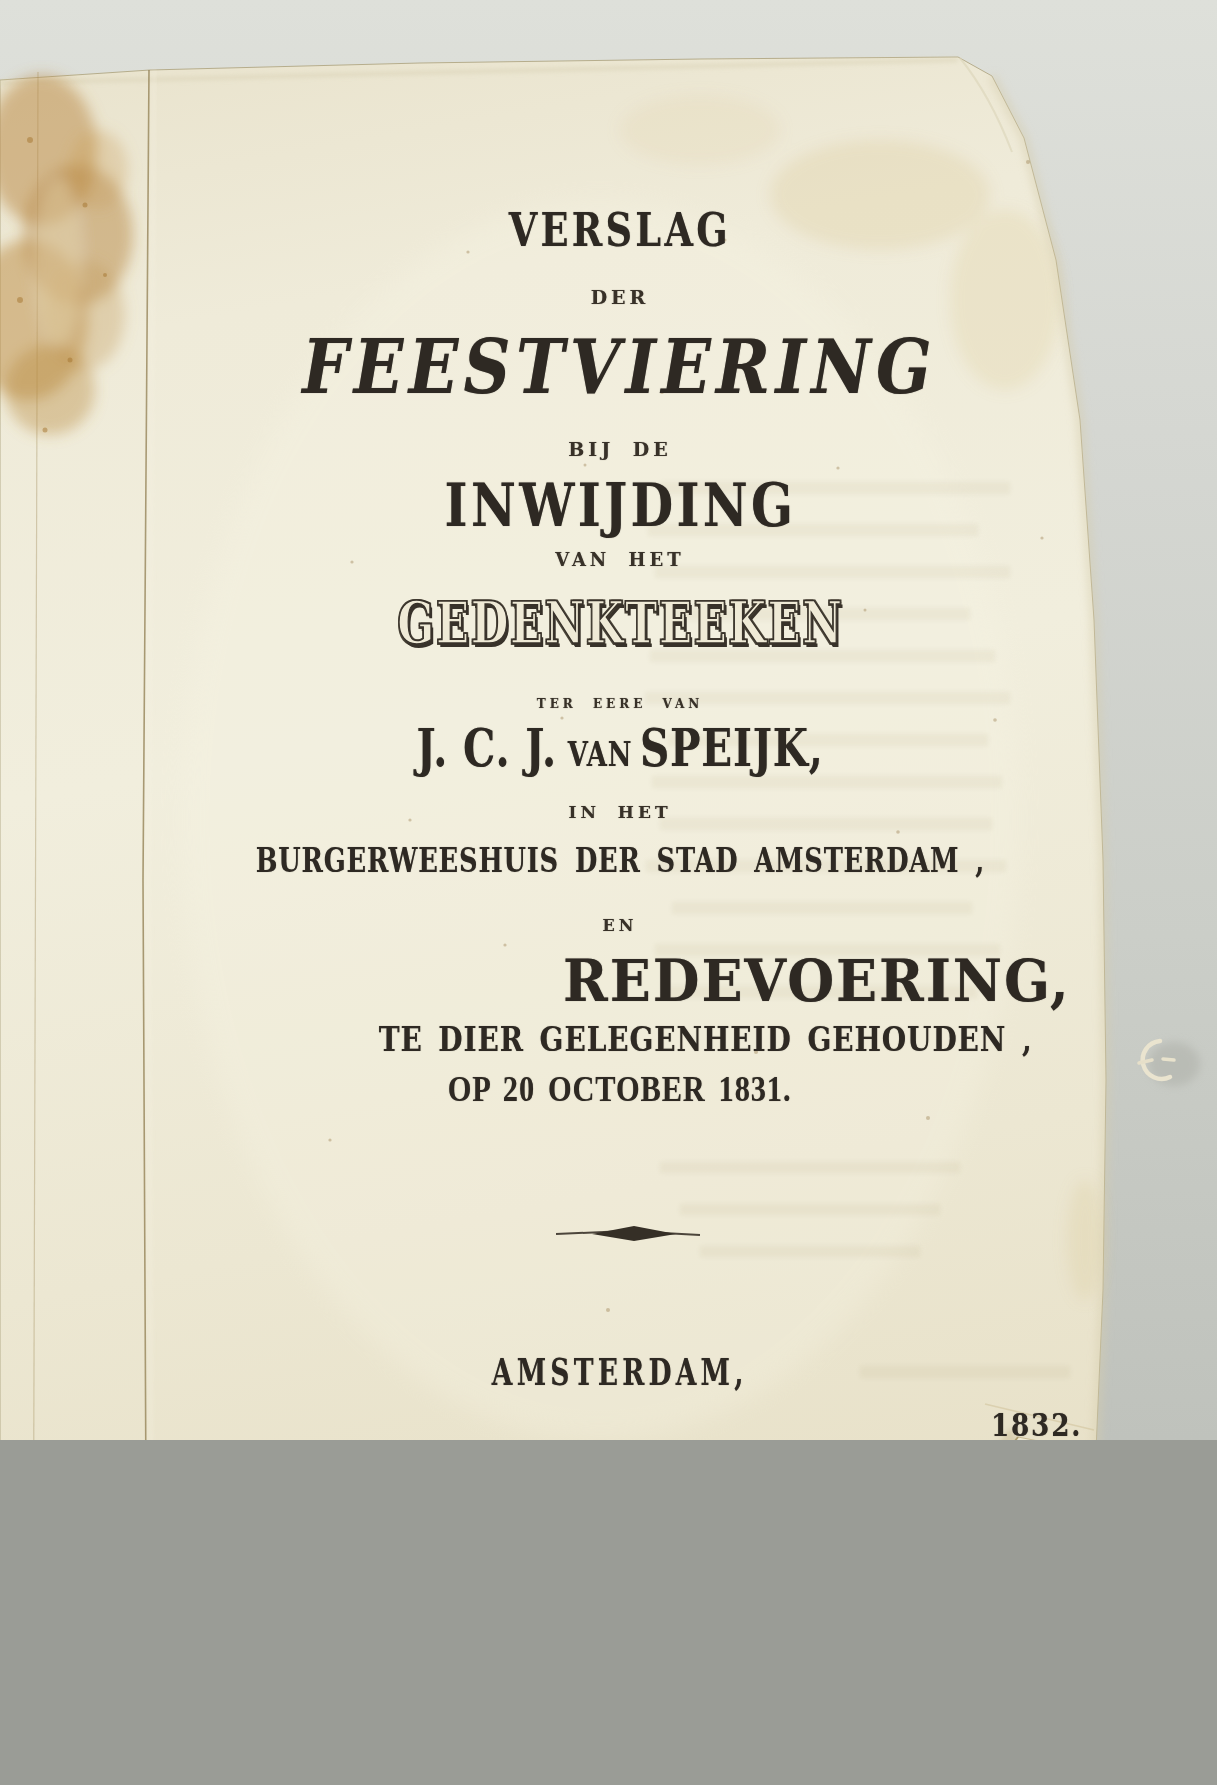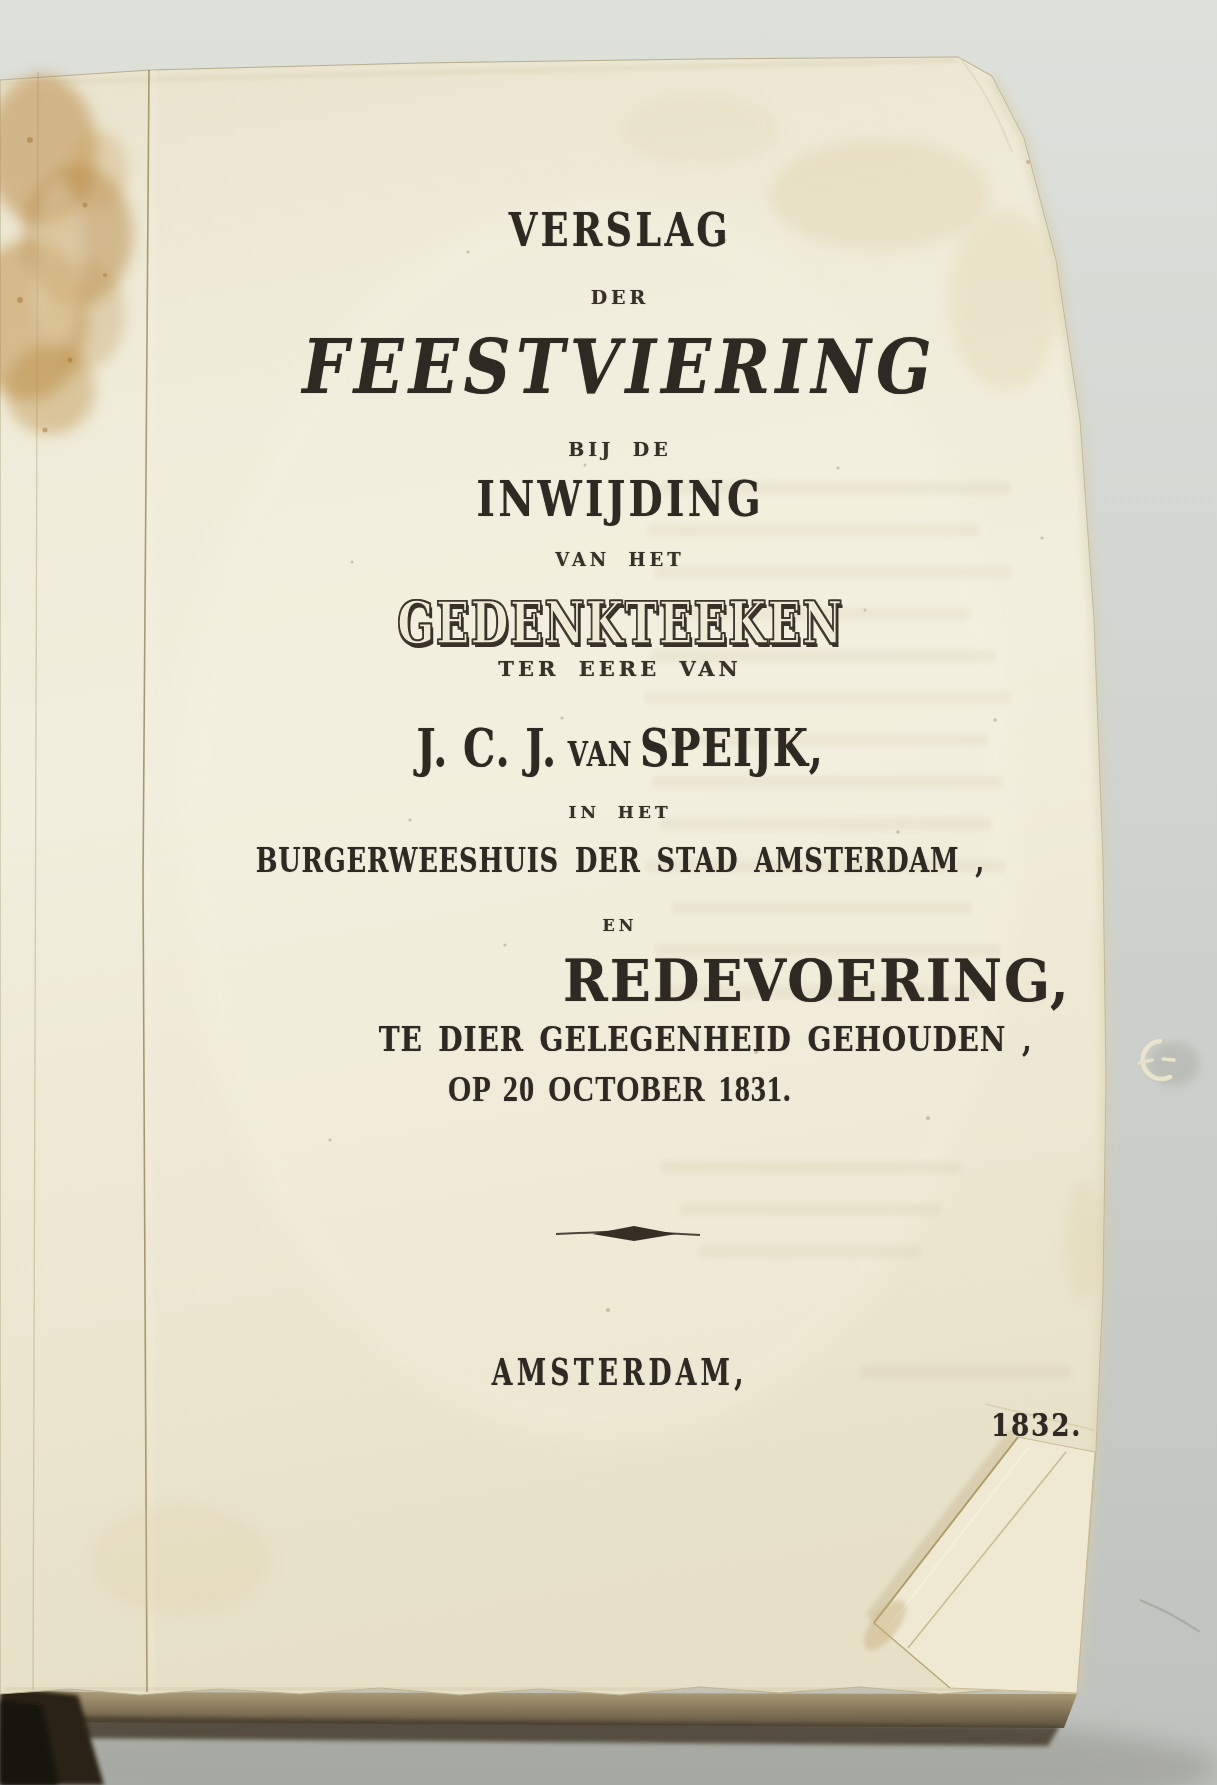--- a/index.html
+++ b/index.html
@@ -1,17 +1,17 @@
 <!DOCTYPE html>
 <html><head>
 <meta charset="utf-8">
 <style>
   html,body{margin:0;padding:0;background:#9a9c96;}
   #stage{
-    position:relative;width:1217px;height:1785px;overflow:hidden;
+    position:relative;width:1217px;height:1440px;overflow:hidden;
     font-family:"DejaVu Serif","Liberation Serif",serif;
     background:linear-gradient(180deg,#dee0da 0%,#d5d7d2 30%,#cbcec8 65%,#bfc2bc 100%);
   }
   #artwork{position:absolute;left:0;top:0;}
   #textlayer{position:absolute;left:0;top:0;width:1217px;height:1785px;}
   .t-line{
     position:absolute;left:150px;width:940px;text-align:center;line-height:1;
     color:#2e2923;font-weight:700;white-space:nowrap;
     text-shadow:0 0 1px rgba(46,41,35,.5);
   }
@@ -181,31 +181,31 @@
     </div>
 
     <div class="t-line sm" style="top:288px;">DER</div>
 
     <div class="t-line" style="top:330px;font-size:74px;letter-spacing:6px;font-style:italic;">
       <span class="sx" style="--s:.88">FEESTVIERING</span>
     </div>
 
     <div class="t-line sm" style="top:440px;">BIJ DE</div>
 
-    <div class="t-line" style="top:475px;font-size:48px;letter-spacing:4px;">
+    <div class="t-line" style="top:475px;font-size:60px;letter-spacing:4px;">
       <span class="sx" style="--s:.82">INWIJDING</span>
     </div>
 
     <div class="t-line sm" style="top:551px;font-size:18px;">VAN HET</div>
 
     <div class="t-line" style="top:594px;font-size:58px;letter-spacing:2px;">
       <span class="sx openface" style="--s:.75">GEDENKTEEKEN</span>
     </div>
 
-    <div class="t-line sm" style="top:658px;font-size:21px;">TER EERE VAN</div>
+    <div class="t-line sm" style="top:698px;font-size:12px;">TER EERE VAN</div>
 
     <div class="t-line" style="top:722px;font-size:52px;letter-spacing:1px;">
       <span class="sx" style="--s:.78">
         <span>J. C. J.</span><span class="particle">VAN</span><span>SPEIJK,</span>
       </span>
     </div>
 
     <div class="t-line sm" style="top:804px;font-size:17px;">IN HET</div>
 
     <div class="t-line" style="top:844px;font-size:33px;letter-spacing:1px;word-spacing:8px;">

